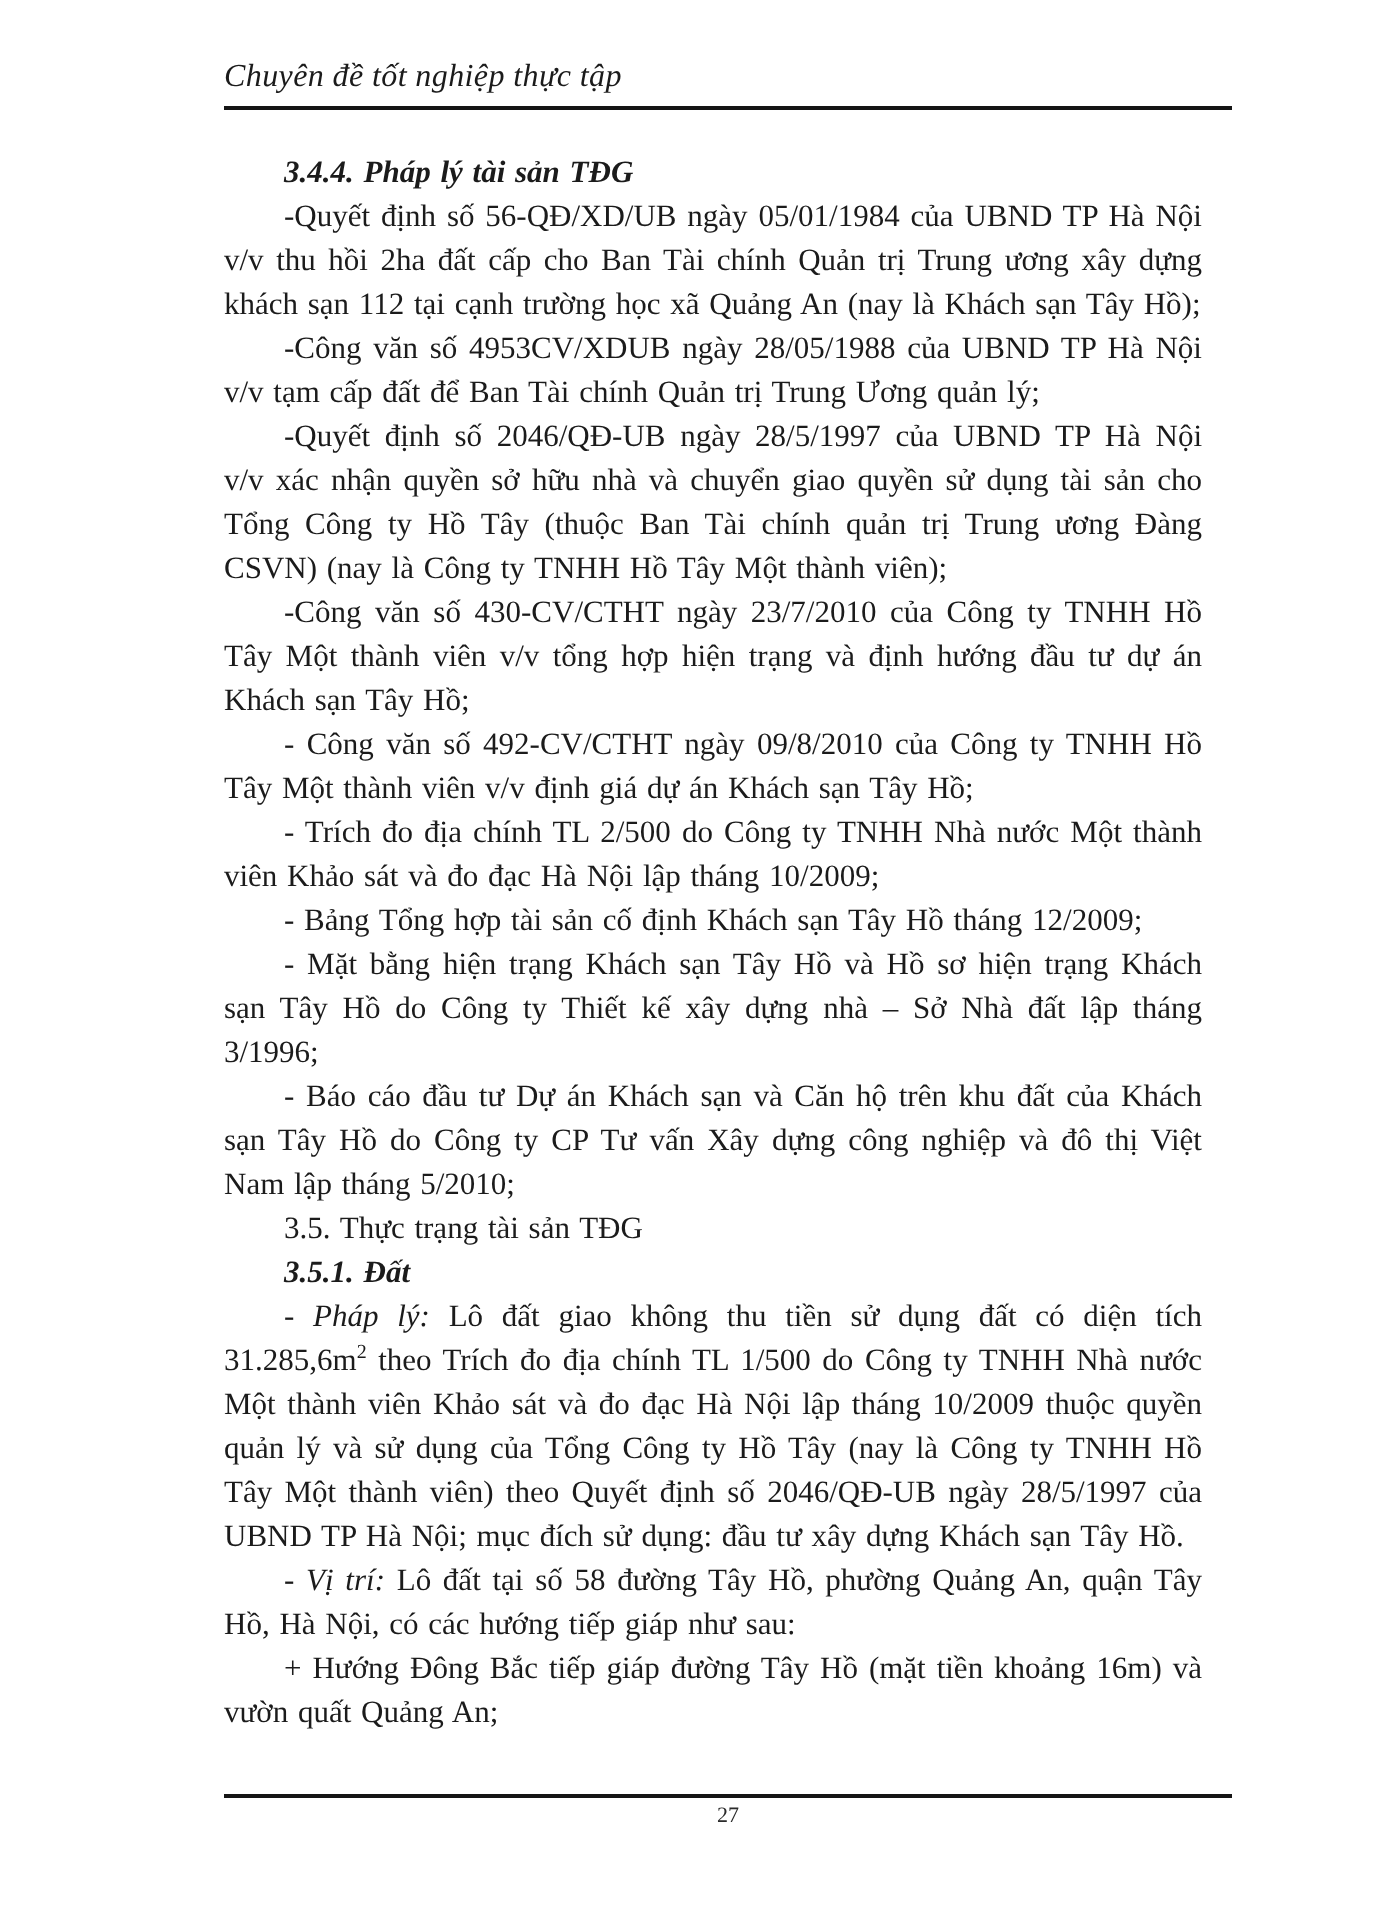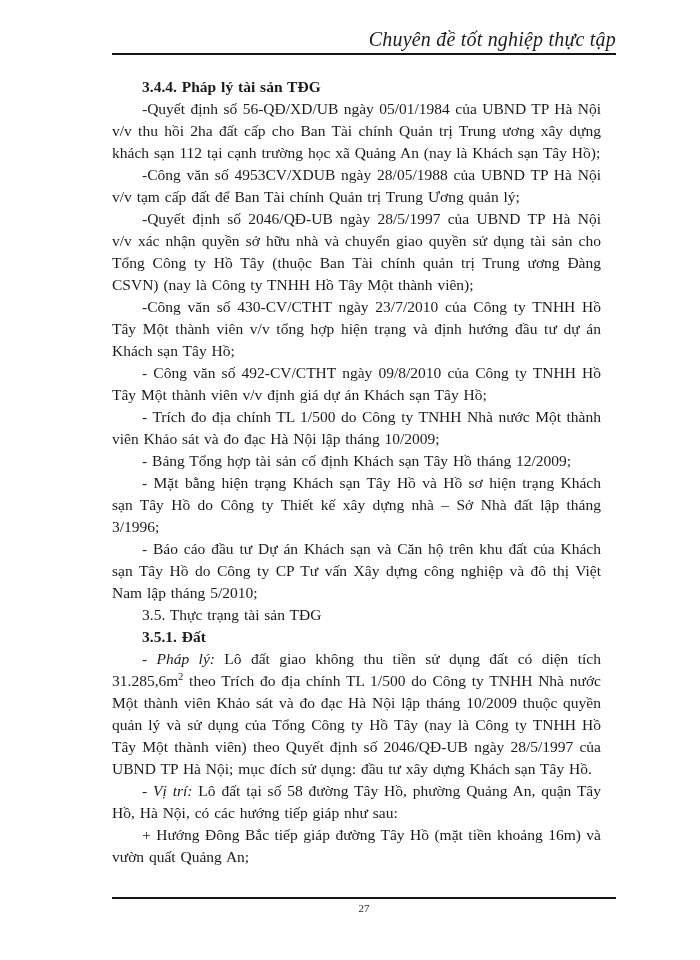--- a/index.html
+++ b/index.html
@@ -15,37 +15,36 @@
   .page-header {
     position: absolute;
     left: 112px;
     top: 30px;
     width: 504px;
     border-bottom: 2px solid #151515;
     padding-bottom: 5px;
   }
   .header-title {
     font-style: italic;
-    font-size: 20px;
+    font-size: 16px;
     line-height: 18px;
     letter-spacing: 0.2px;
-    text-align: right;
   }
   .content {
     position: absolute;
     left: 112px;
     top: 76px;
     width: 489px;
     font-size: 15.5px;
     line-height: 22px;
     text-align: justify;
     word-spacing: 1px;
   }
   .para { margin: 0; text-indent: 30px; }
-  .para.heading-bi { font-weight: bold; }
+  .para.heading-bi { font-weight: bold; font-style: italic; }
   .para.heading-b { font-weight: normal; }
   .para i { }
   .para sup { font-size: 10px; line-height: 0; vertical-align: super; }
   .page-footer-rule {
     position: absolute;
     left: 112px;
     top: 897px;
     width: 504px;
     border-top: 2px solid #151515;
   }
@@ -69,21 +68,21 @@
   </header>
 
   <main class="content">
     <div>
         <p class="para heading-bi"><span>3.4.4. Pháp lý tài sản TĐG</span></p>
         <p class="para normal"><span>-Quyết định số 56-QĐ/XD/UB ngày 05/01/1984 của UBND TP Hà Nội v/v thu hồi 2ha đất cấp cho Ban Tài chính Quản trị Trung ương xây dựng khách sạn 112 tại cạnh trường học xã Quảng An (nay là Khách sạn Tây Hồ);</span></p>
         <p class="para normal"><span>-Công văn số 4953CV/XDUB ngày 28/05/1988 của UBND TP Hà Nội v/v tạm cấp đất để Ban Tài chính Quản trị Trung Ương quản lý;</span></p>
         <p class="para normal"><span>-Quyết định số 2046/QĐ-UB ngày 28/5/1997 của UBND TP Hà Nội v/v xác nhận quyền sở hữu nhà và chuyển giao quyền sử dụng tài sản cho Tổng Công ty Hồ Tây (thuộc Ban Tài chính quản trị Trung ương Đàng CSVN) (nay là Công ty TNHH Hồ Tây Một thành viên);</span></p>
         <p class="para normal"><span>-Công văn số 430-CV/CTHT ngày 23/7/2010 của Công ty TNHH Hồ Tây Một thành viên v/v tổng hợp hiện trạng và định hướng đầu tư dự án Khách sạn Tây Hồ;</span></p>
         <p class="para normal"><span>- Công văn số 492-CV/CTHT ngày 09/8/2010 của Công ty TNHH Hồ Tây Một thành viên v/v định giá dự án Khách sạn Tây Hồ;</span></p>
-        <p class="para normal"><span>- Trích đo địa chính TL 1/500 do Công ty TNHH Nhà nước Một thành viên Khảo sát và đo đạc Hà Nội lập tháng 10/2009;</span></p>
+        <p class="para normal"><span>- Trích đo địa chính TL 2/500 do Công ty TNHH Nhà nước Một thành viên Khảo sát và đo đạc Hà Nội lập tháng 10/2009;</span></p>
         <p class="para normal"><span>- Bảng Tổng hợp tài sản cố định Khách sạn Tây Hồ tháng 12/2009;</span></p>
         <p class="para normal"><span>- Mặt bằng hiện trạng Khách sạn Tây Hồ và Hồ sơ hiện trạng Khách sạn Tây Hồ do Công ty Thiết kế xây dựng nhà – Sở Nhà đất lập tháng 3/1996;</span></p>
         <p class="para normal"><span>- Báo cáo đầu tư Dự án Khách sạn và Căn hộ trên khu đất của Khách sạn Tây Hồ do Công ty CP Tư vấn Xây dựng công nghiệp và đô thị Việt Nam lập tháng 5/2010;</span></p>
         <p class="para heading-b"><span>3.5. Thực trạng tài sản TĐG</span></p>
         <p class="para heading-bi"><span>3.5.1. Đất</span></p>
         <p class="para normal"><span>- </span><i>Pháp lý:</i><span> Lô đất giao không thu tiền sử dụng đất có diện tích 31.285,6m</span><sup>2</sup><span> theo Trích đo địa chính TL 1/500 do Công ty TNHH Nhà nước Một thành viên Khảo sát và đo đạc Hà Nội lập tháng 10/2009 thuộc quyền quản lý và sử dụng của Tổng Công ty Hồ Tây (nay là Công ty TNHH Hồ Tây Một thành viên) theo Quyết định số 2046/QĐ-UB ngày 28/5/1997 của UBND TP Hà Nội; mục đích sử dụng: đầu tư xây dựng Khách sạn Tây Hồ.</span></p>
         <p class="para normal"><span>- </span><i>Vị trí:</i><span> Lô đất tại số 58 đường Tây Hồ, phường Quảng An, quận Tây Hồ, Hà Nội, có các hướng tiếp giáp như sau:</span></p>
         <p class="para normal"><span>+ Hướng Đông Bắc tiếp giáp đường Tây Hồ (mặt tiền khoảng 16m) và vườn quất Quảng An;</span></p>
       </div>
   </main>

